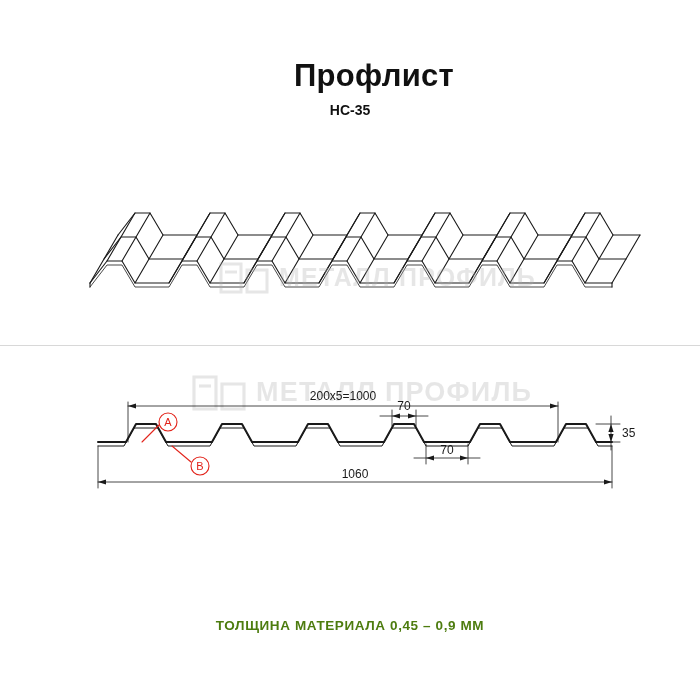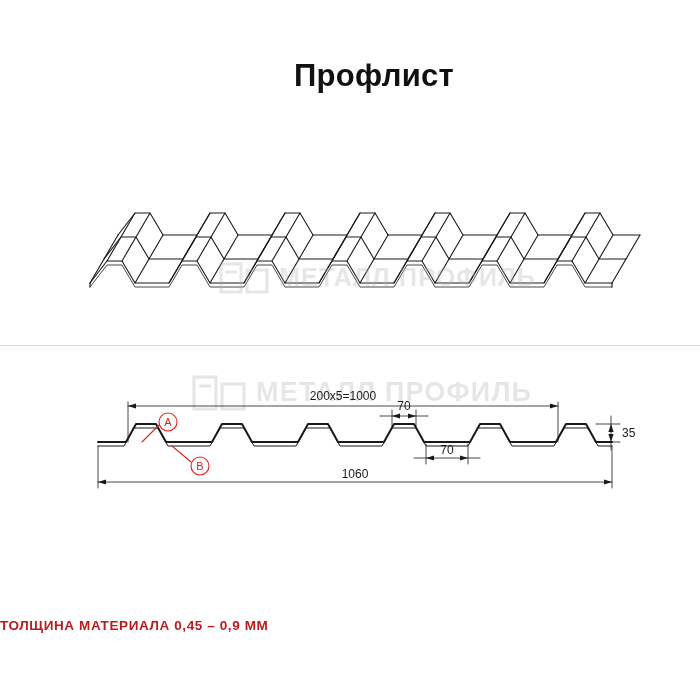--- a/index.html
+++ b/index.html
@@ -71,33 +71,35 @@
     pointer-events: none;
     opacity: 0.30;
   }
   .wm1 { top: 250px; left: 215px; }
   .wm2 { top: 363px; left: 188px; }
   .footer {
     position: absolute;
     top: 618px;
     left: 0;
     width: 700px;
+    text-align: center;
     font-size: 13.5px;
     font-weight: bold;
     letter-spacing: 0.6px;
-    color: #b91c1c;
+    color: #4d7c0f;
   }
   svg { display: block; overflow: visible; }
 </style>
 </head>
 <body>
 
 <div class="page">
 
   <div class="title">Профлист</div>
+  <div class="subtitle">НС-35</div>
 
   <div class="iso-wrap">
     <svg width="580" height="150" viewBox="0 0 580 150" fill="none" stroke="#1a1a1a" stroke-width="1.1" stroke-linejoin="round" stroke-linecap="round">
       <g>
 
         <path d="M30 88
                  L47 66 L62 66 L75 88 L109 88 L122 66 L137 66 L150 88
                  L184 88 L197 66 L212 66 L225 88 L259 88 L272 66 L287 66 L300 88
                  L334 88 L347 66 L362 66 L375 88 L409 88 L422 66 L437 66 L450 88
                  L484 88 L497 66 L512 66 L525 88 L552 88" transform="translate(0,20)"></path>

